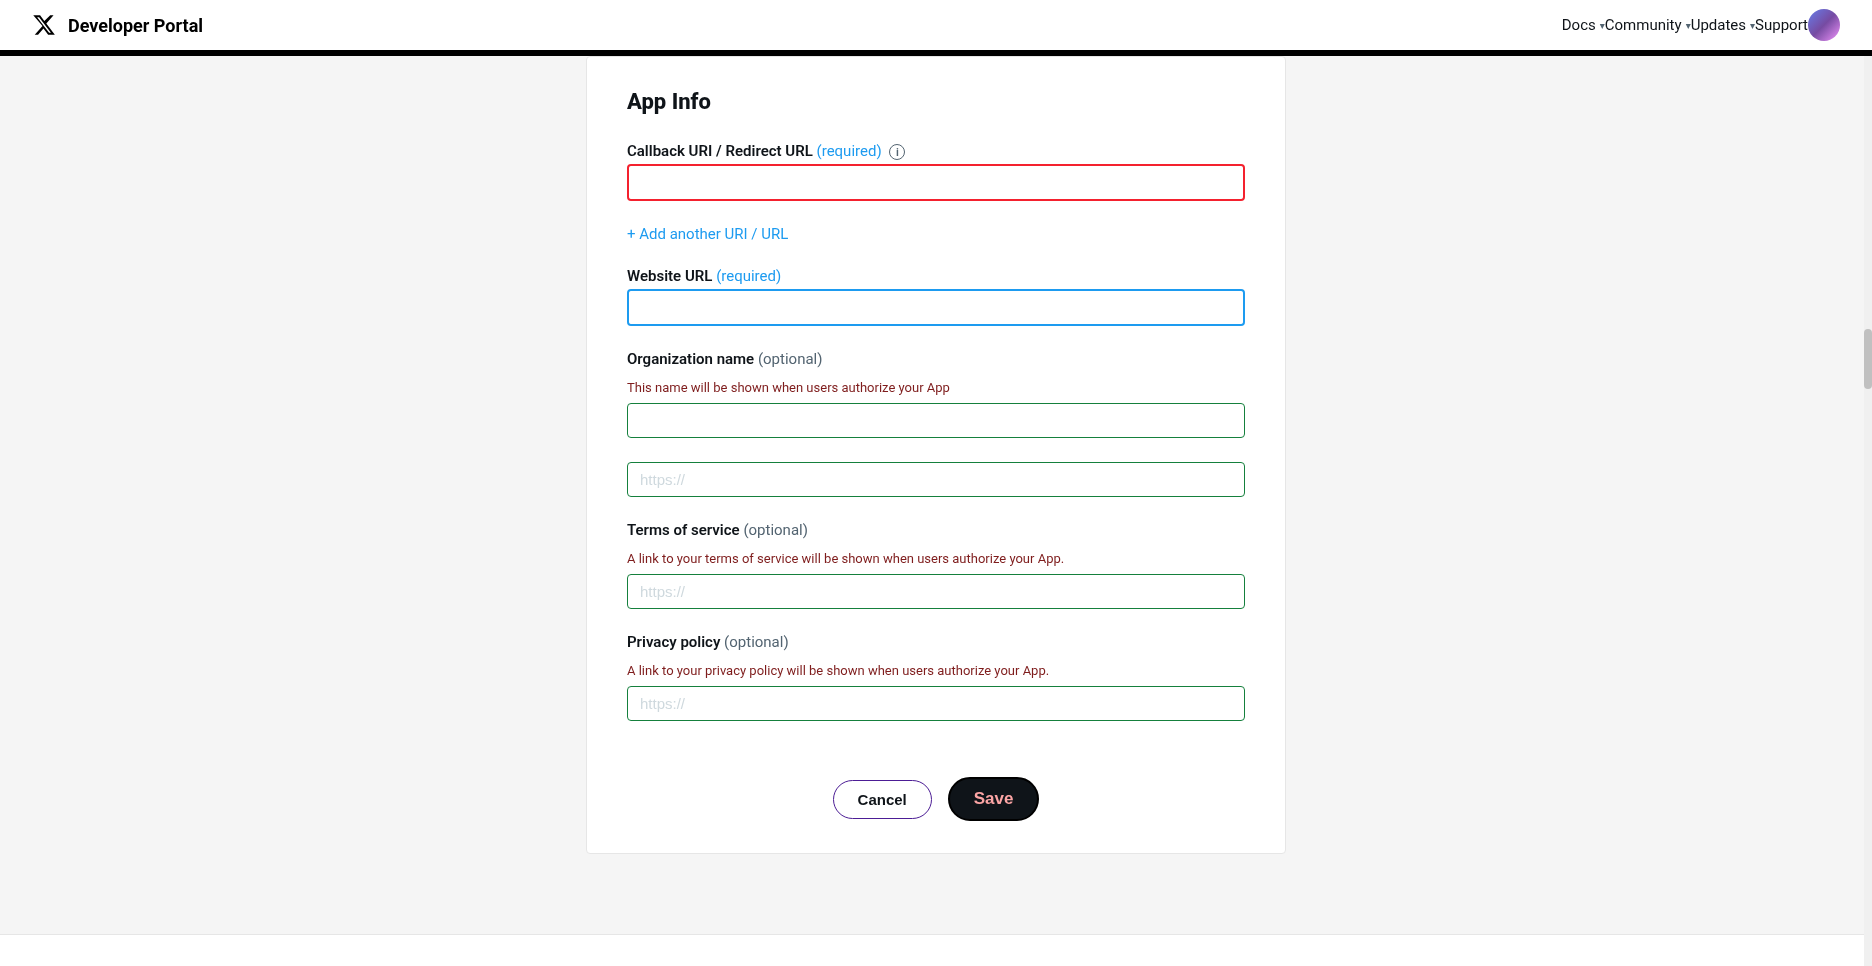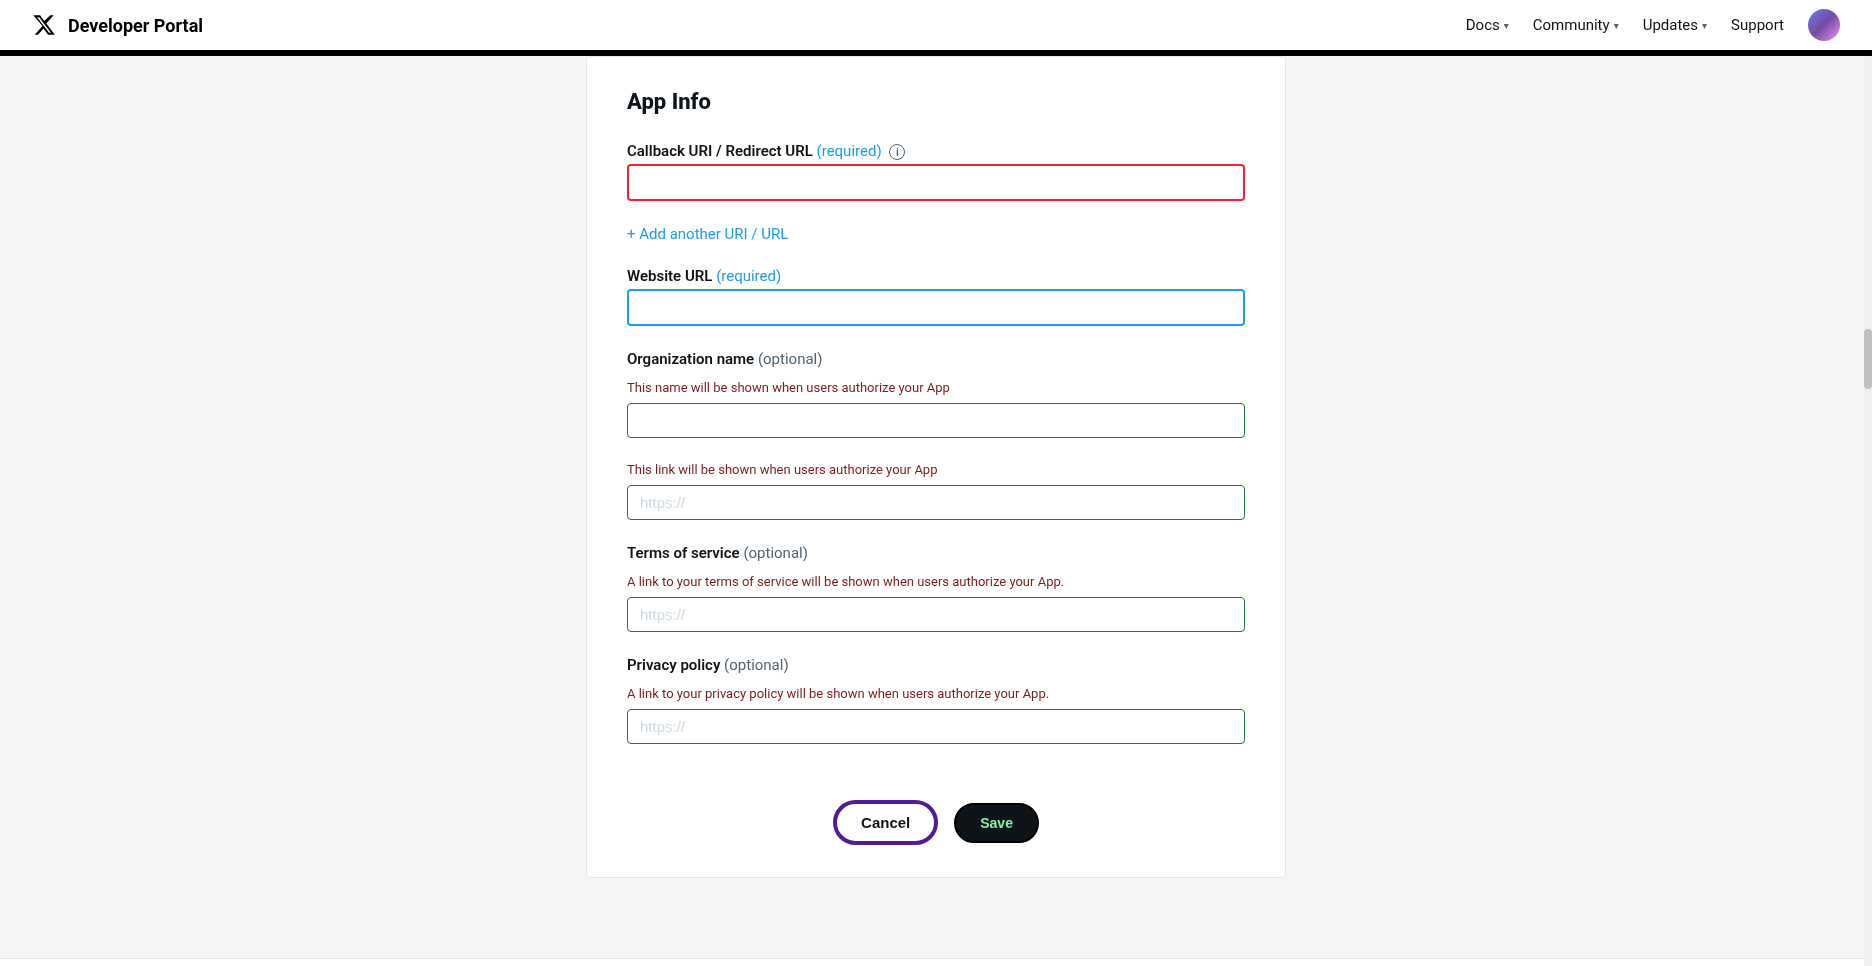--- a/index.html
+++ b/index.html
@@ -33,21 +33,20 @@
       color: #000;
     }
     .header-title {
       font-size: 18px;
       font-weight: 700;
       color: #000;
     }
     .header-right {
       display: flex;
       align-items: center;
-      gap: 24px;
     }
     .nav-item {
       font-size: 15px;
       color: #0f1419;
       cursor: pointer;
       display: flex;
       align-items: center;
       gap: 4px;
       text-decoration: none;
     }
@@ -177,36 +176,36 @@
       display: flex;
       justify-content: center;
       align-items: center;
       gap: 16px;
       margin-top: 32px;
       padding-top: 24px;
     }
 
     .btn-cancel {
       padding: 10px 24px;
-      border: 4px solid #4c1d95;
+      border: 1px solid #4c1d95;
       border-radius: 9999px;
       background: #fff;
       color: #0f1419;
       font-size: 15px;
       font-weight: 600;
       cursor: pointer;
     }
 
     .btn-save {
       padding: 10px 24px;
       border: 2px solid #000;
       border-radius: 9999px;
       background: #0f1419;
-      color: #86efac;
-      font-size: 14px;
+      color: #fca5a5;
+      font-size: 17px;
       font-weight: 700;
       cursor: pointer;
     }
 
     
     .footer {
       background: #fff;
       border-top: 1px solid #e6e6e6;
       padding: 16px 32px;
       display: flex;
@@ -300,21 +299,20 @@
       <div class="form-group">
         <label class="form-label">
           <span>Organization name</span>
           <span class="label-optional">(optional)</span>
         </label>
         <p class="form-sublabel">This name will be shown when users authorize your App</p>
         <input type="text" class="form-input" value="" style="">
       </div>
 
       <div class="form-group">
-        <p class="form-sublabel">This link will be shown when users authorize your App</p>
         <input type="text" class="form-input" placeholder="https://" style="">
       </div>
 
       <div class="form-group">
         <label class="form-label">
           <span>Terms of service</span>
           <span class="label-optional">(optional)</span>
         </label>
         <p class="form-sublabel">A link to your terms of service will be shown when users authorize your App.</p>
         <input type="text" class="form-input" placeholder="https://" style="">

